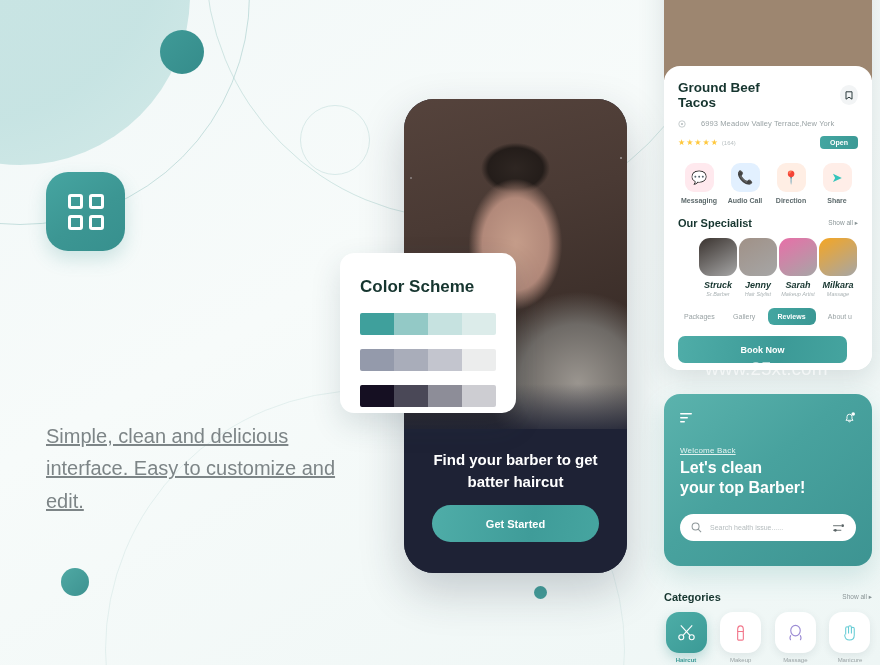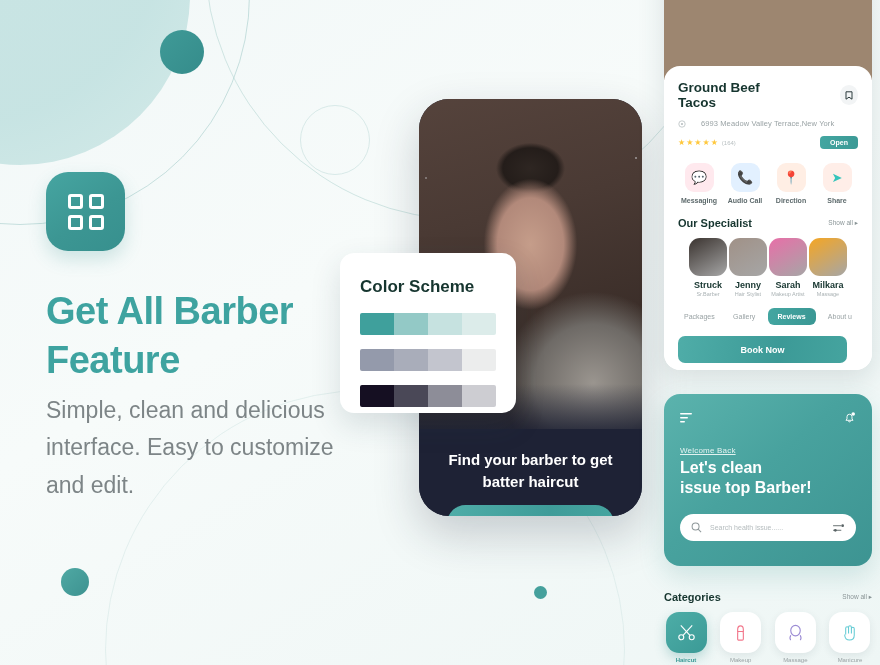--- a/index.html
+++ b/index.html
@@ -62,27 +62,27 @@
   .logo-grid { display: grid; grid-template-columns: 15px 15px; grid-gap: 6px; }
   .logo-grid i {
     display: block; width: 15px; height: 15px; border: 3px solid #fff; border-radius: 3px;
   }
   .headline {
     position: absolute; left: 46px; top: 287px; width: 330px;
     font-size: 38px; line-height: 1.29; font-weight: 700;
     color: #3ea3a0; letter-spacing: -.5px;
   }
   .subcopy {
-    position: absolute; left: 46px; top: 392px; width: 310px;
-    font-size: 23px; line-height: 1.62; color: #7d8587; font-weight: 400;
+    position: absolute; left: 46px; top: 420px; width: 310px;
+    font-size: 20px; line-height: 1.62; color: #7d8587; font-weight: 400; text-decoration: underline;
   }
 
   
   .phone {
-    position: absolute; left: 419px; top: 99px; width: 223px; height: 417px;
+    position: absolute; left: 404px; top: 99px; width: 223px; height: 474px;
     border-radius: 30px;
     background: #1e2235;
     box-shadow: 0 18px 45px rgba(30,40,60,.22);
     overflow: hidden;
   }
   .phone-photo {
     position: absolute; left: 0; top: 0; width: 223px; height: 330px;
     background:
       radial-gradient(ellipse 60px 84px at 50% 44%, #c59d8a 0%, #b2897a 55%, rgba(120,90,80,0) 78%),
       radial-gradient(ellipse 46px 34px at 50% 21%, #2e2622 0%, #241d1a 60%, rgba(40,32,28,0) 75%),
@@ -163,21 +163,21 @@
   .actions { display: flex; justify-content: space-between; margin-top: 14px; }
   .action { width: 42px; text-align: center; cursor: pointer; }
   .action-ico {
     width: 29px; height: 29px; border-radius: 9px; margin: 0 auto 5px;
     display: flex; align-items: center; justify-content: center; font-size: 13px;
   }
   .action-label { font-size: 7px; color: #5d6a6c; font-weight: 600; }
   .sec-head { display: flex; align-items: center; justify-content: space-between; margin-top: 13px; }
   .sec-title { font-size: 11px; font-weight: 700; color: #16352f; }
   .sec-link { font-size: 6.5px; color: #8a9597; cursor: pointer; }
-  .specialists { display: flex; justify-content: center; margin-top: 9px; }
+  .specialists { display: flex; justify-content: flex-end; margin-top: 9px; font-style: italic; }
   .spec { width: 40px; text-align: center; cursor: pointer; }
   .spec-av { width: 38px; height: 38px; border-radius: 11px; margin: 0 auto 4px; }
   .spec-name { font-size: 9px; font-weight: 700; color: #16352f; }
   .spec-role { font-size: 5.5px; color: #aab2b4; margin-top: 1px; }
   .tabs { display: flex; align-items: center; justify-content: space-between; margin-top: 11px; }
   .tab { font-size: 7px; color: #9aa3a5; padding: 4px 6px; cursor: pointer; white-space: nowrap; }
   .tab.active {
     background: linear-gradient(100deg, #43a6a1, #3a9794); color: #fff;
     border-radius: 6px; font-weight: 600; padding: 5px 10px;
   }
@@ -237,21 +237,20 @@
   <div class="deco dot-xs"></div>
 
   <div class="logo-tile">
     <span class="logo-grid">
       <i></i>
         <i></i>
         <i></i>
         <i></i>
     </span>
   </div>
-  <h1 class="headline">Get All Barber Feature</h1>
   <p class="subcopy">Simple, clean and delicious interface. Easy to customize and edit.</p>
 
   <div class="phone">
     <div class="phone-photo"></div>
     <div class="phone-dark"></div>
     <div class="phone-title">Find your barber to get batter haircut</div>
     <button class="phone-cta">Get Started</button>
   </div>
 
   <div class="scheme-card">
@@ -382,21 +381,21 @@
         <svg width="13" height="13" viewBox="0 0 14 14">
           <path d="M3.2 10h7.6l-1.1-1.5V6.2a2.7 2.7 0 0 0-5.4 0v2.3z" fill="none" stroke="#fff" stroke-width="1"></path>
           <path d="M5.9 10.6a1.1 1.1 0 0 0 2.2 0" fill="none" stroke="#fff" stroke-width="1"></path>
           <circle cx="11" cy="3.2" r="1.9" fill="#fff"></circle>
         </svg>
       </span>
     </div>
     <div class="wel-greet">Welcome Back</div>
     <div class="wel-title">
       <span>Let's clean</span><br>
-      <span>issue top Barber!</span>
+      <span>your top Barber!</span>
     </div>
     <div class="search-bar">
       <svg width="11" height="11" viewBox="0 0 12 12">
         <circle cx="5" cy="5" r="3.8" fill="none" stroke="#8e9799" stroke-width="1.1"></circle>
         <line x1="7.8" y1="7.8" x2="11" y2="11" stroke="#8e9799" stroke-width="1.1"></line>
       </svg>
       <span class="search-ph">Search health issue......</span>
       <svg width="12" height="10" viewBox="0 0 13 11">
         <line x1="0" y1="3" x2="9" y2="3" stroke="#5a6466" stroke-width="1"></line>
         <line x1="0" y1="8" x2="9" y2="8" stroke="#5a6466" stroke-width="1"></line>
@@ -445,13 +444,14 @@
           <div class="cat-ico">
             <svg width="19" height="19" viewBox="0 0 20 20">
               <path d="M6 12V5.5a1.5 1.5 0 013 0V11M9 11V4.5a1.5 1.5 0 013 0V11M12 11V6a1.5 1.5 0 013 0v7c0 3-2 5-5 5s-5-2-5-5v-1" fill="none" stroke="#63cbd4" stroke-width="1.1"></path>
             </svg>
           </div>
           <div class="cat-label">Manicure</div>
         </div>
       </div>
   </div>
 
+  <div class="watermark">www.25xt.com</div>
 </div>
 
 </body></html>

